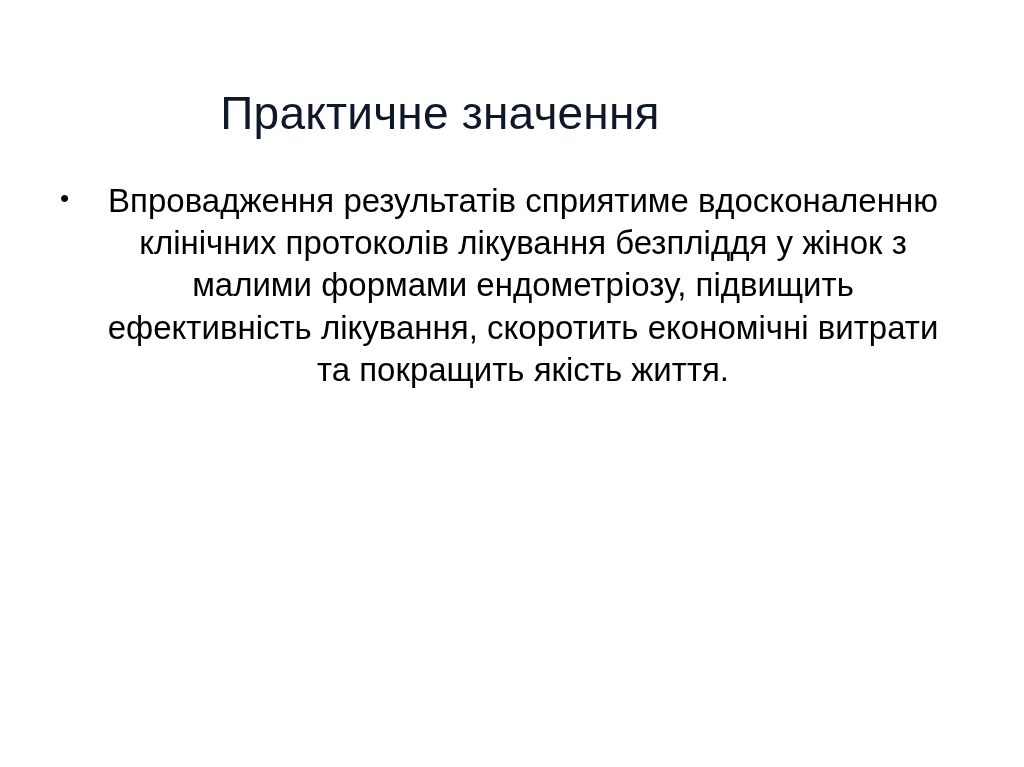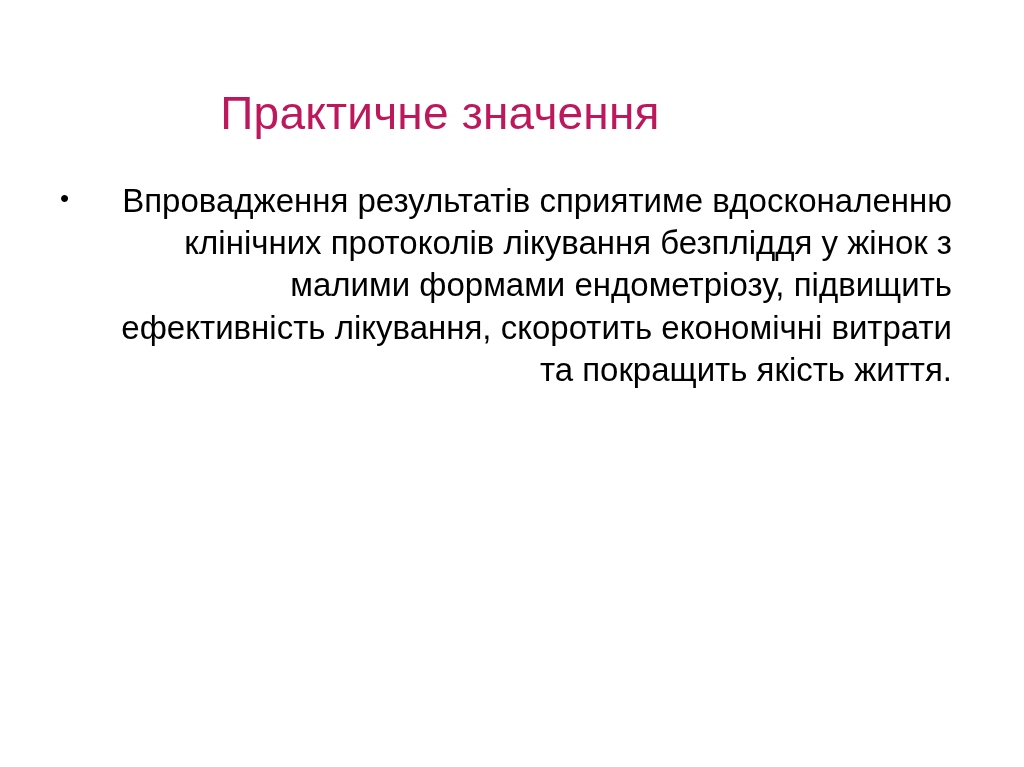--- a/index.html
+++ b/index.html
@@ -23,21 +23,21 @@
   .slide-title {
     position: absolute;
     top: 56px;
     left: 0;
     width: 880px;
     text-align: center;
     font-size: 46px;
     font-weight: normal;
     line-height: 1.15;
     letter-spacing: 0.2px;
-    color: #be185d;
+    color: #0f172a;
   }
   .content-block {
     position: absolute;
     top: 180px;
     left: 52px;
     width: 910px;
   }
   .bullet-item {
     display: flex;
     align-items: flex-start;
@@ -49,21 +49,21 @@
     flex: 0 0 auto;
     width: 42px;
     font-size: 26px;
     line-height: 1.45;
     text-align: left;
     padding-left: 8px;
     box-sizing: border-box;
   }
   .bullet-text {
     flex: 1 1 auto;
-    text-align: right;
+    text-align: center;
     padding-right: 10px;
   }
 </style>
 </head>
 <body>
 
 <div class="slide">
 
   <h1 class="slide-title">Практичне значення</h1>
 

